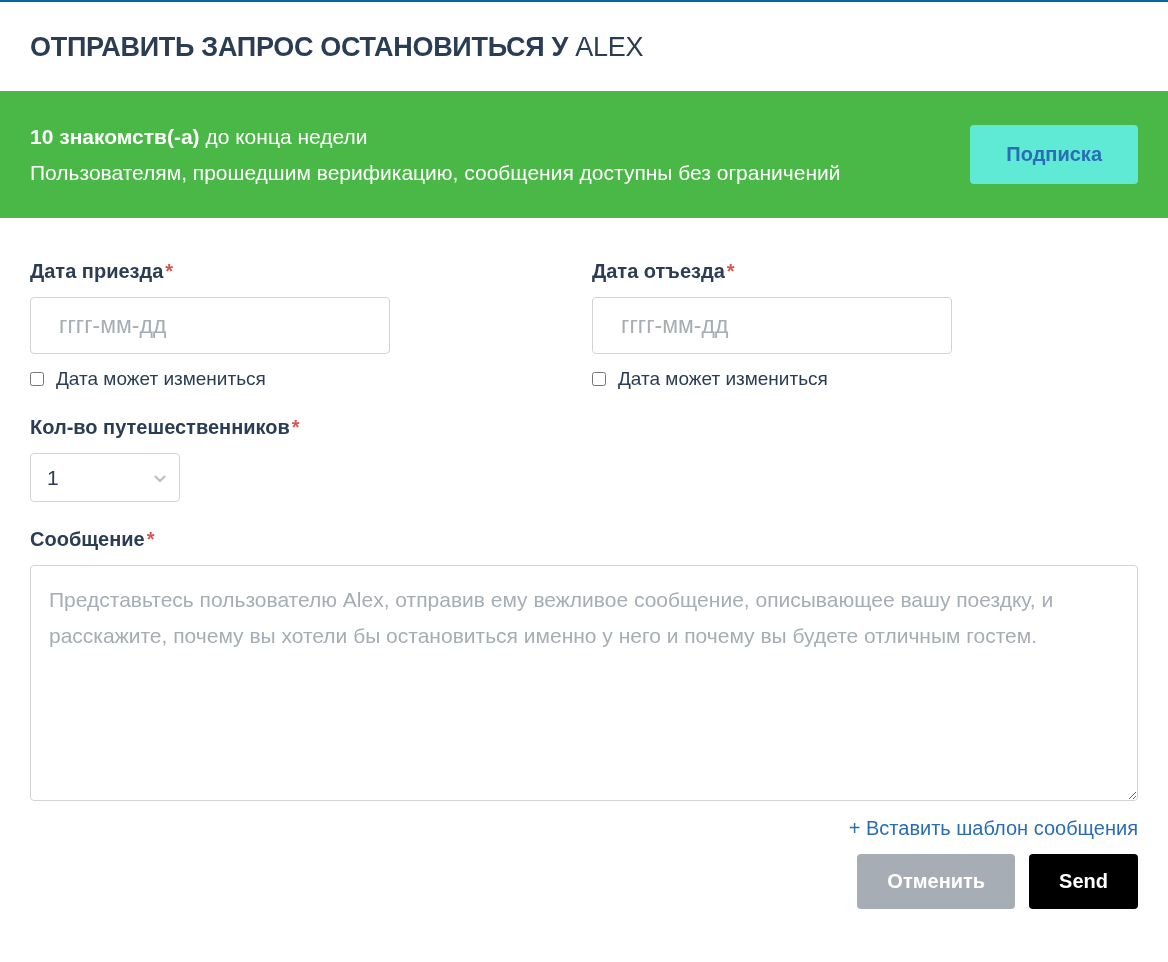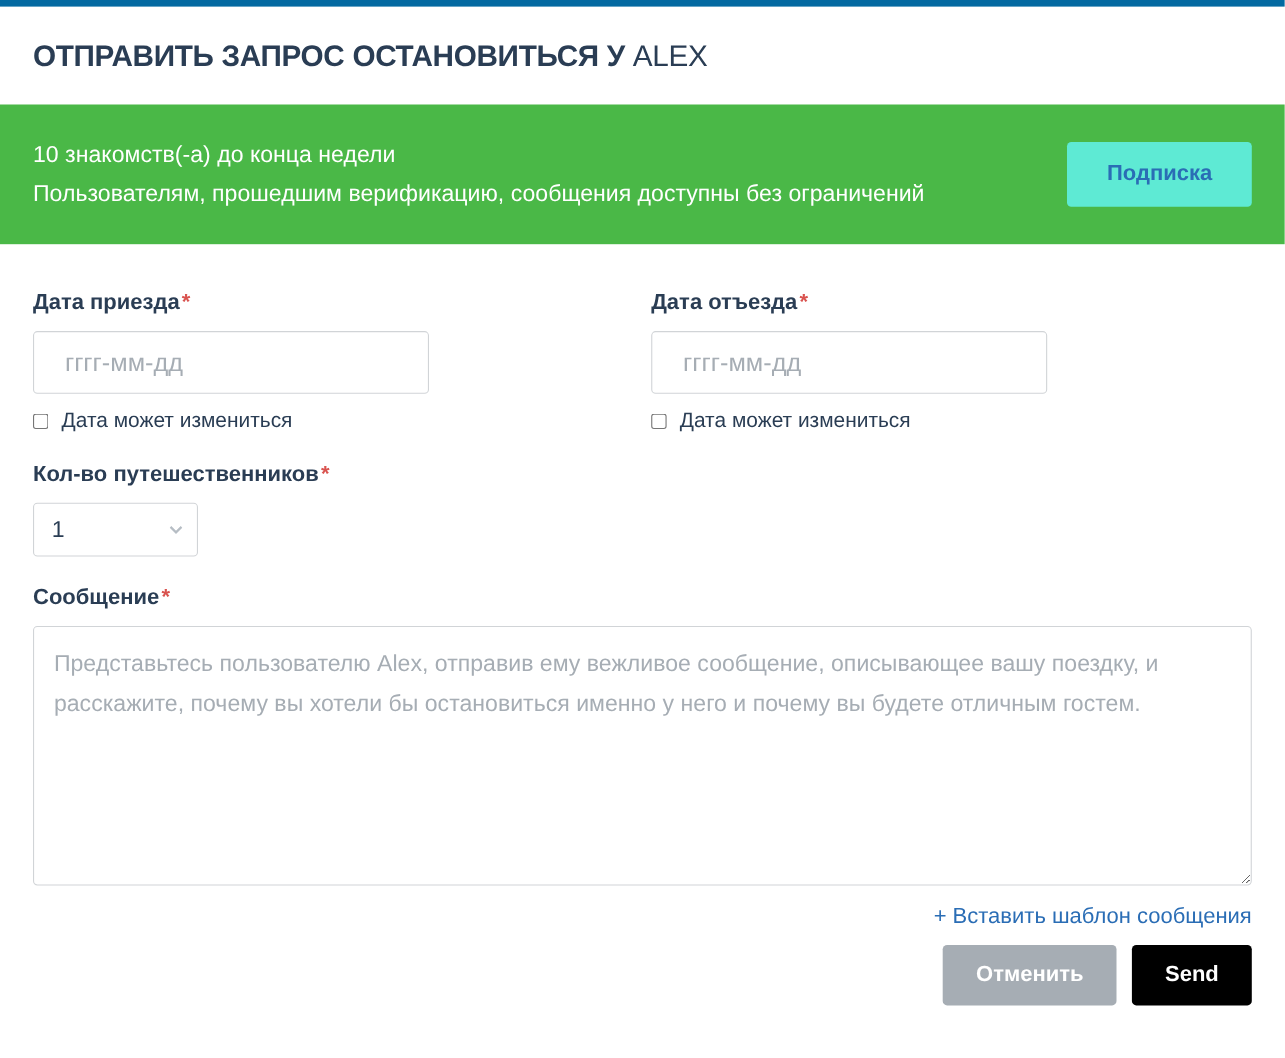--- a/index.html
+++ b/index.html
@@ -5,21 +5,21 @@
     * { box-sizing: border-box; margin: 0; padding: 0; }
     body {
       font-family: -apple-system, BlinkMacSystemFont, "Segoe UI", Helvetica, Arial, sans-serif;
       background: #fff;
       width: 1168px;
       height: 962px;
       padding: 0;
     }
     .container {
       padding: 0;
-      border-top: 6px solid #0369a1;
+      border-top: 2px solid #0369a1;
     }
     .title {
       font-size: 27px;
       font-weight: 600;
       color: #2a3d54;
       padding: 30px 30px 28px 30px;
       letter-spacing: -0.3px;
     }
     .title .prefix { font-weight: 700; }
     .title .name { font-weight: 400; }
@@ -27,21 +27,21 @@
       background: #4ab847;
       color: #fff;
       display: flex;
       align-items: center;
       justify-content: space-between;
       padding: 28px 30px;
       position: relative;
       overflow: hidden;
     }
     .banner-text { font-size: 21px; line-height: 1.7; }
-    .banner-text .bold { font-weight: 400; }
+    .banner-text .bold { font-weight: 700; }
     .banner-button {
       background: #5eead4;
       color: #2a6db5;
       border: none;
       border-radius: 4px;
       font-size: 20px;
       font-weight: 700;
       padding: 18px 36px;
       cursor: pointer;
       flex-shrink: 0;

